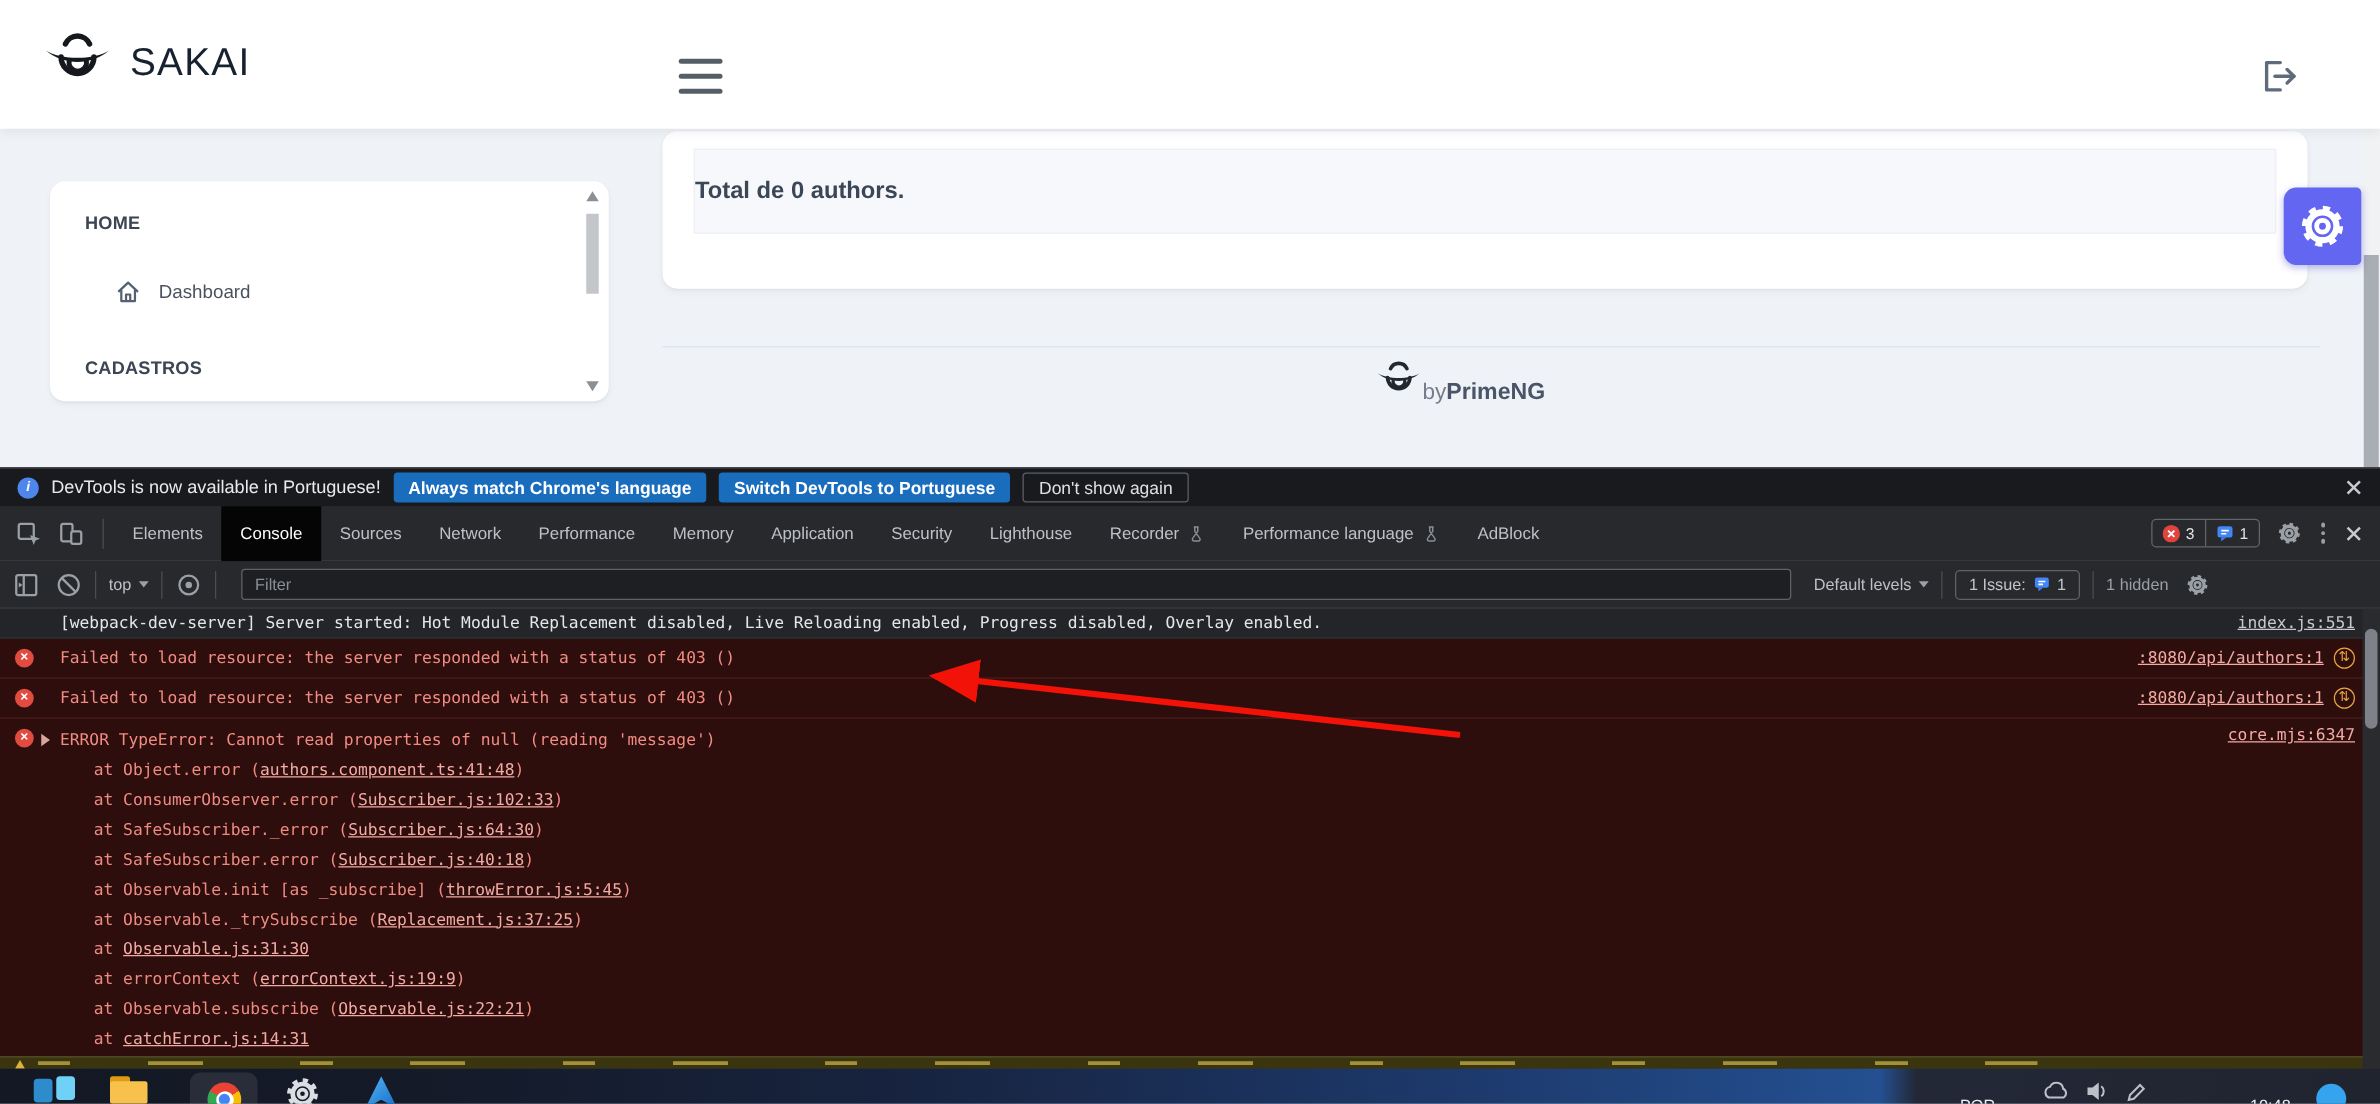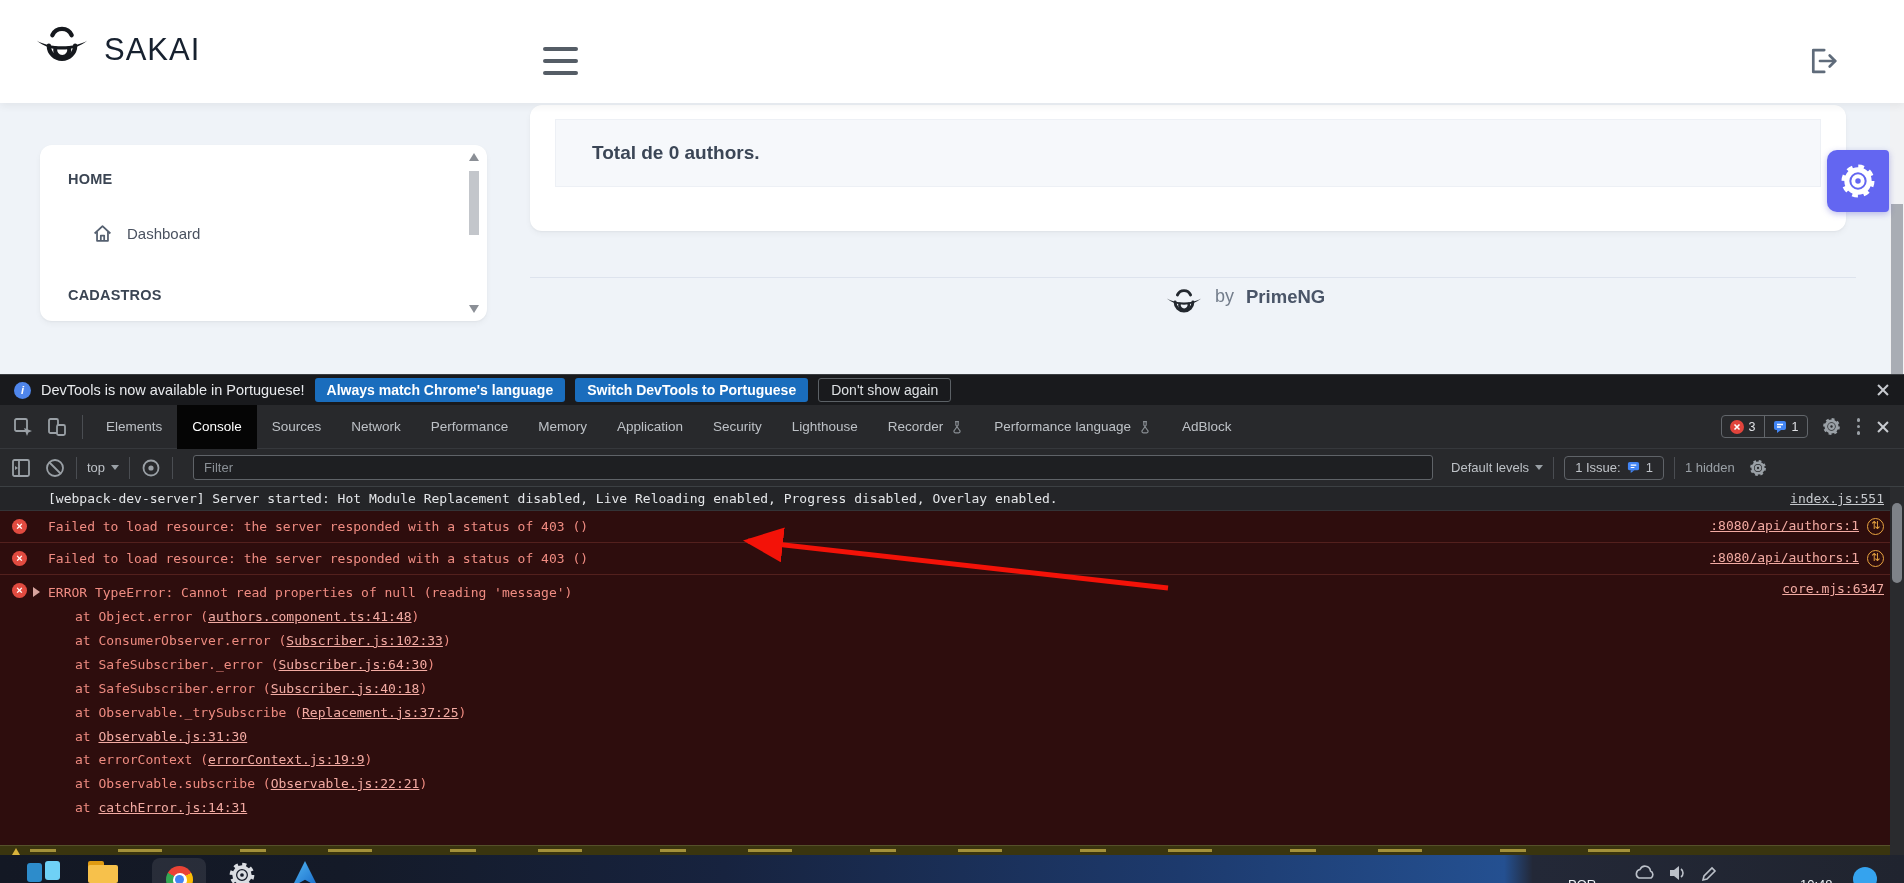--- a/index.html
+++ b/index.html
@@ -27,24 +27,24 @@
                color:#4a5260; font-size:15px; cursor:pointer; }
   .side-scroll { position:absolute; right:6px; top:8px; width:13px; height:160px; }
   .side-scroll .arr { position:absolute; left:1px; width:0; height:0; border-left:5px solid transparent; border-right:5px solid transparent; }
   .side-scroll .arr.up { top:0; border-bottom:8px solid #8b8f96; }
   .side-scroll .arr.dn { bottom:0; border-top:8px solid #8b8f96; }
   .side-scroll .thumb { position:absolute; left:1px; top:18px; width:10px; height:64px; background:#c3c6cb; }
 
   .main-card { left:530px; top:105px; width:1316px; height:126px; }
   .table-header { position:absolute; left:25px; right:25px; top:14px; height:68px;
                   background:#f6f8fb; border:1px solid #edf0f5; display:flex; align-items:center; }
-  .total-text { margin-left:36px; font-size:19px; font-weight:700; color:#3b4656; }
+  .total-text { font-size:19px; font-weight:700; color:#3b4656; }
 
   .page-divider { position:absolute; left:530px; top:277px; width:1326px; height:1px; background:#dde3ed; }
-  .footer { position:absolute; left:1165px; top:286px; display:flex; align-items:flex-start; gap:12px; }
+  .footer { position:absolute; left:1100px; top:286px; display:flex; align-items:flex-end; }
   .footer .by { font-size:18px; color:#737d8b; }
   .footer .brand2 { font-size:18.5px; font-weight:600; color:#4a5568; }
 
   .config-btn { position:absolute; left:1827px; top:150px; width:62px; height:62px; background:#6366f1;
                 border-radius:10px 4px 4px 10px; display:flex; align-items:center; justify-content:center;
                 box-shadow:0 2px 6px rgba(70,70,200,.35); cursor:pointer; z-index:6; }
   .page-scrollbar { position:absolute; left:1890px; top:103px; width:14px; height:271px; background:#f1f2f4; }
   .page-scrollbar .thumb { position:absolute; left:1px; top:101px; width:12px; height:170px; background:#a9adb4; }
 
   
@@ -92,21 +92,21 @@
   .hidden-label { color:#9aa0a6; font-size:13px; white-space:nowrap; }
 
   .cmsgs { position:absolute; left:0; top:113px; width:1904px; height:368px; background:#242528; overflow:hidden;
            font-family:"DejaVu Sans Mono", monospace; font-size:13px; }
   .crow { display:flex; align-items:center; padding:0 8px; border-bottom:1px solid rgba(255,255,255,.07); }
   .crow .gutter { width:40px; display:flex; align-items:center; justify-content:flex-start; gap:6px; padding-left:4px; flex:0 0 auto; }
   .crow.log { height:24px; color:#e4e6e9; }
   .crow.err { background:#2e0d0d; border-bottom:1px solid #53201d; color:#f08c82; }
   .crow.err.res { height:32px; }
   .msgtext { flex:1; white-space:nowrap; overflow:hidden; }
-  .src { margin-left:auto; display:flex; gap:8px; padding-left:20px; padding-right:12px; white-space:nowrap; }
+  .src { margin-left:auto; display:flex; align-items:center; gap:8px; padding-left:20px; padding-right:12px; white-space:nowrap; }
   .srclink { text-decoration:underline; cursor:pointer; }
   .srclink.gray { color:#c6c9cd; }
   .srclink.pink { color:#f3aba3; }
   .err-x { width:15px; height:15px; border-radius:50%; background:#e14b40; color:#fff; font-size:11px; line-height:15px;
            text-align:center; font-weight:700; font-family:"Liberation Sans",sans-serif; flex:0 0 auto; }
   .net-icon { width:17px; height:17px; border:1.5px solid #e9a440; border-radius:50%; color:#e9a440;
               font-size:11px; line-height:14px; text-align:center; flex:0 0 auto; cursor:pointer;
               font-family:"DejaVu Sans", sans-serif; }
   .crow.exception { height:270px; align-items:flex-start; border-bottom:none; }
   .crow.exception .gutter { padding-top:8px; }
@@ -406,20 +406,21 @@
           <span class="err-x">×</span>
           <span class="exp-caret"></span>
         </div>
         <div class="exc-body">
           <div class="exc-first">ERROR TypeError: Cannot read properties of null (reading 'message')</div>
           <div>
               <div class="stack-line"><span>at Object.error (</span><span class="srclink pink">authors.component.ts:41:48</span><span>)</span></div>
               <div class="stack-line"><span>at ConsumerObserver.error (</span><span class="srclink pink">Subscriber.js:102:33</span><span>)</span></div>
               <div class="stack-line"><span>at SafeSubscriber._error (</span><span class="srclink pink">Subscriber.js:64:30</span><span>)</span></div>
               <div class="stack-line"><span>at SafeSubscriber.error (</span><span class="srclink pink">Subscriber.js:40:18</span><span>)</span></div>
+              <div class="stack-line"><span>at Observable.init [as _subscribe] (</span><span class="srclink pink">throwError.js:5:45</span><span>)</span></div>
               <div class="stack-line"><span>at Observable._trySubscribe (</span><span class="srclink pink">Replacement.js:37:25</span><span>)</span></div>
               <div class="stack-line"><span>at </span><span class="srclink pink">Observable.js:31:30</span><span></span></div>
               <div class="stack-line"><span>at errorContext (</span><span class="srclink pink">errorContext.js:19:9</span><span>)</span></div>
               <div class="stack-line"><span>at Observable.subscribe (</span><span class="srclink pink">Observable.js:22:21</span><span>)</span></div>
               <div class="stack-line"><span>at </span><span class="srclink pink">catchError.js:14:31</span><span></span></div>
             </div>
         </div>
         <div class="src">
           <span class="srclink pink">core.mjs:6347</span>
         </div>

